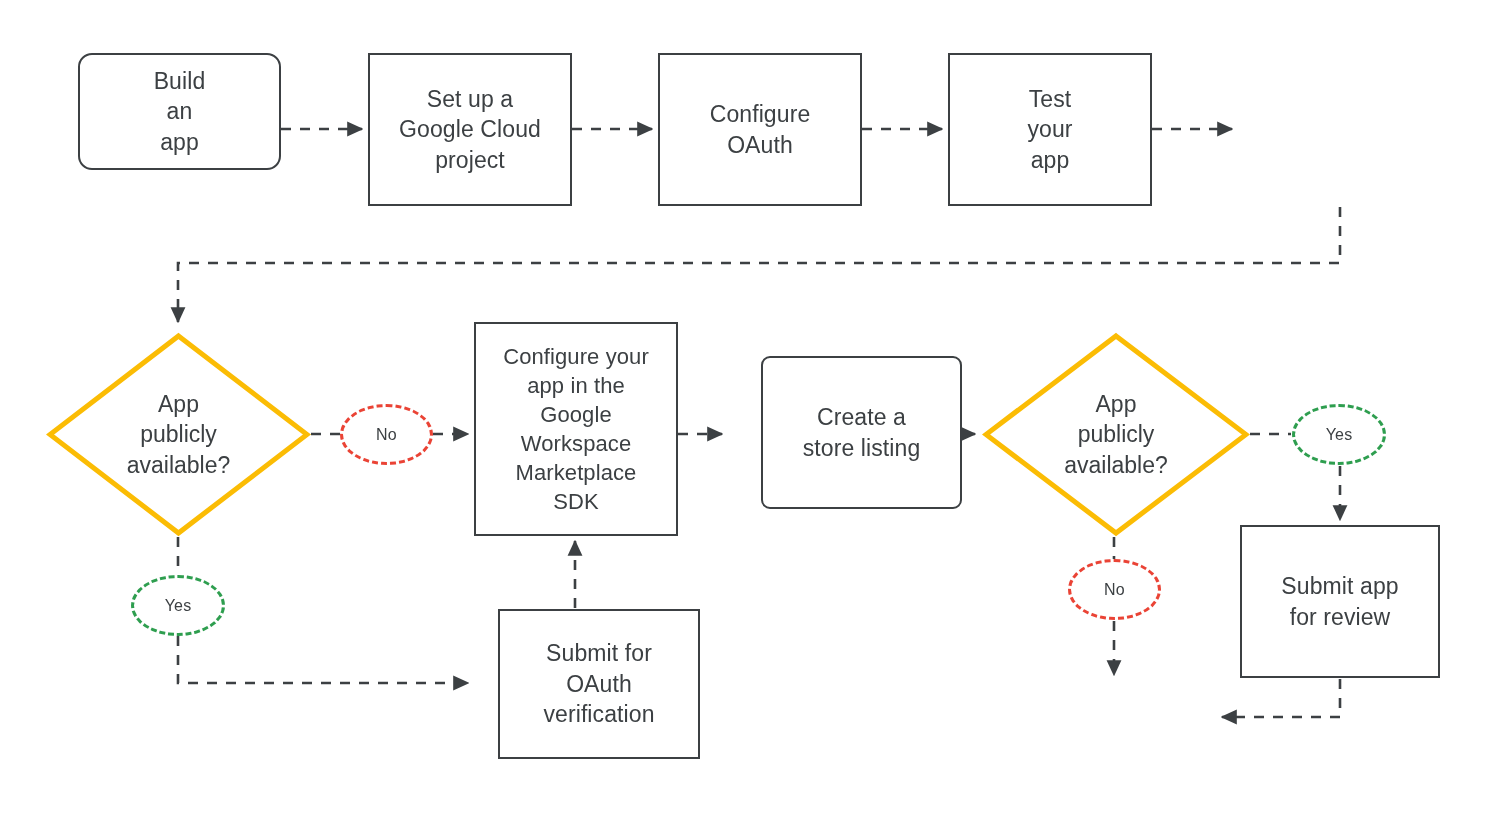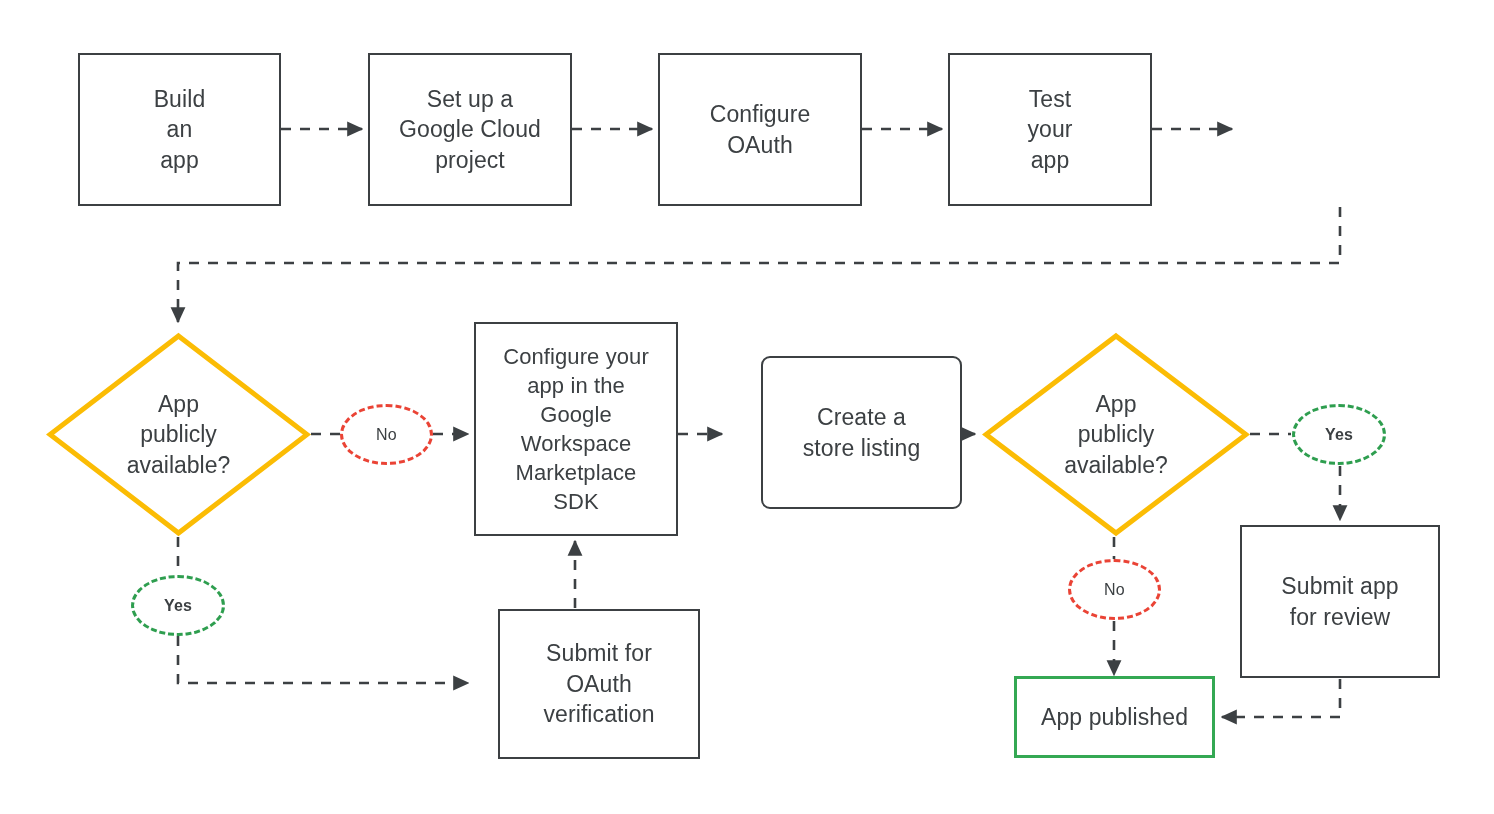--- a/index.html
+++ b/index.html
@@ -80,21 +80,20 @@
     border-radius: 50%;
     border-style: dashed;
     border-width: 3.5px;
     font-size: 16px;
     color: #3c4043;
     background: #ffffff;
     letter-spacing: 0.2px;
   }
   .oval-yes {
     border-color: #2e9e4f;
-    font-weight: bold;
   }
   .oval-no {
     border-color: #ea4335;
   }
 </style>
 </head>
 <body>
 
 <div id="canvas">
 
@@ -128,21 +127,21 @@
       <path d="M 1250 434 L 1291 434" marker-end="none"></path>
       <path d="M 1340 466 L 1340 520"></path>
 
       <path d="M 1114 537 L 1114 559" marker-end="none"></path>
       <path d="M 1114 621 L 1114 675"></path>
 
       <path d="M 1340 679 L 1340 717 L 1222 717"></path>
     </g>
   </svg>
 
-  <div class="node box" style="left:78px; top:53px; width:203px; height:153px;">Build
+  <div class="node box" style="left:78px; top:53px; width:203px; height:117px;border-radius:14px;">Build
 an
 app</div>
 
   <div class="node box" style="left:368px; top:53px; width:204px; height:153px;">Set up a
 Google Cloud
 project</div>
 
   <div class="node box" style="left:658px; top:53px; width:204px; height:153px;">Configure
 OAuth</div>
 
@@ -187,15 +186,14 @@
 available?</div>
   </div>
 
   <div class="oval oval-yes" style="left:1292px; top:404px; width:94px; height:61px;">Yes</div>
 
   <div class="oval oval-no" style="left:1068px; top:559px; width:93px; height:61px;">No</div>
 
   <div class="node box" style="left:1240px; top:525px; width:200px; height:153px;">Submit app
 for review</div>
 
-  <div class="node box-green" style="left:1014px; top:676px; width:201px; height:82px;">App published</div>
 
 </div>
 
 </body></html>

